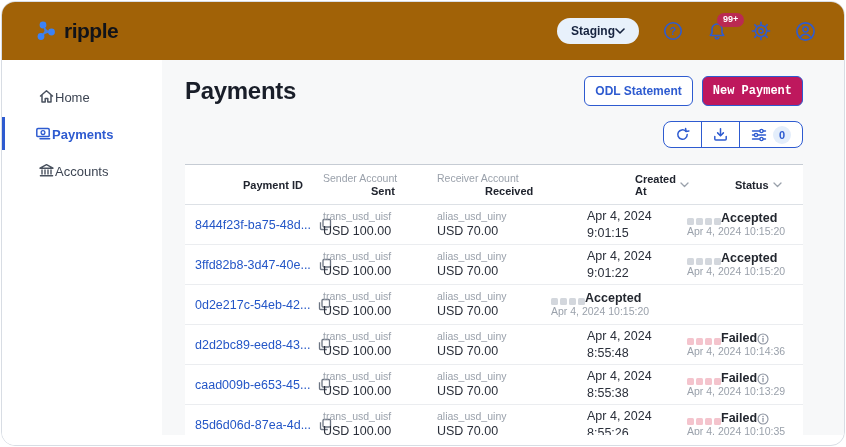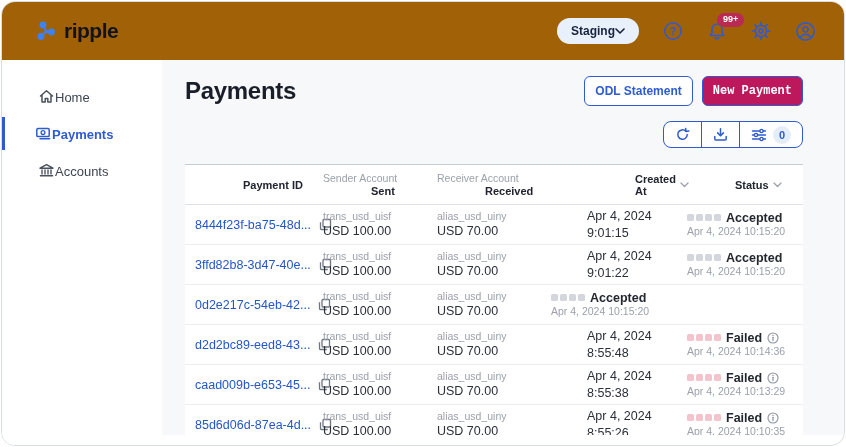--- a/index.html
+++ b/index.html
@@ -46,21 +46,21 @@
   .col-sender { width:114px; }
   .col-receiver { width:114px; }
   .col-created { width:100px;margin-left:36px; }
   .col-status { width:110px; }
   .col-action { flex:1; text-align:right; padding-right:12px; }
   .h-label { font-size:11px; font-weight:bold; color:#20242e; display:flex; align-items:center; gap:4px;padding-left:48px; }
   .h-sub { font-size:10.5px; color:#9aa1ab; line-height:1.3; }
   .cell-main { font-size:12.5px; color:#2a2f3a; line-height:1.3; }
   .cell-sub { font-size:10.5px; color:#9aa1ab; line-height:1.3; }
   .link { font-size:12.5px; color:#2356c7; text-decoration:none; cursor:pointer; white-space:nowrap; }
-  .status-line { display:flex; align-items:center; gap:5px; }
+  .status-line { display:flex; align-items:flex-end; }
   .sqs { display:flex; gap:2px; }
   .sq { width:7px; height:7px; border-radius:1.5px; }
   .tr.accepted .sq { background:#d3d7dd; }
   .tr.failed .sq { background:#f4c4cd; }
   .status-label { font-size:12.5px; font-weight:bold; color:#23272f; }
   .info-ic { display:none; line-height:0; cursor:pointer; }
   .tr.failed .info-ic { display:inline-flex; }
   .copy-btn { background:none; border:none; cursor:pointer; line-height:0; padding:0; }
   svg { display:block; }
 </style>

